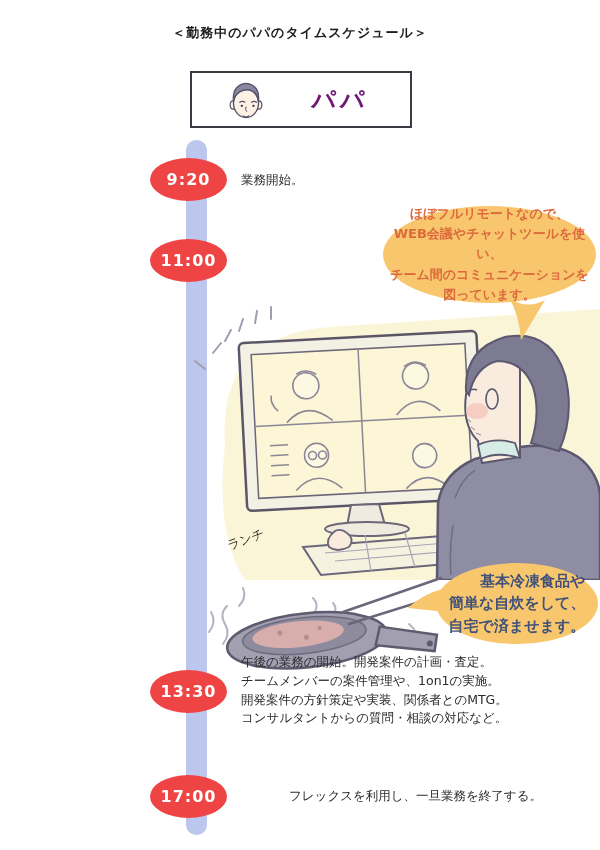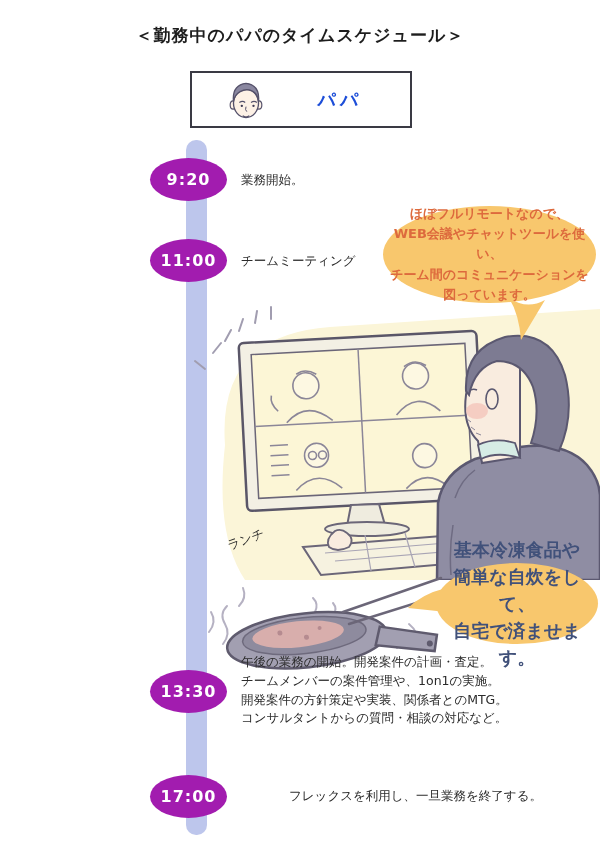--- a/index.html
+++ b/index.html
@@ -5,41 +5,41 @@
   html,body{margin:0;padding:0;background:#e8e8e8;}
   .page{
     position:relative;width:600px;height:850px;margin:0 auto;
     background:#ffffff;overflow:hidden;
     font-family:"DejaVu Sans","Liberation Sans",sans-serif;
     color:#2b2b2b;
   }
   .title{
     position:absolute;top:24px;left:0;width:100%;
     margin:0;text-align:center;
-    font-size:17px;font-weight:bold;letter-spacing:1px;color:#1d1d1d;
+    font-size:13px;font-weight:bold;letter-spacing:1px;color:#1d1d1d;
   }
   
   .person-card{
     position:absolute;left:190px;top:71px;width:222px;height:57px;
     border:2px solid #3a3a44;background:#fff;
     display:flex;align-items:center;box-sizing:border-box;
   }
   .person-card .avatar{margin-left:30px;flex:0 0 auto;}
   .person-name{
-    flex:1;text-align:center;font-size:18px;font-weight:bold;
-    letter-spacing:4px;color:#1d4ed8;
+    flex:1;text-align:center;font-size:24px;font-weight:bold;
+    letter-spacing:4px;color:#701a75;
   }
   
   .timeline-bar{
     position:absolute;left:186px;top:140px;width:21px;height:695px;
     background:#bdc6ec;border-radius:10px;z-index:1;
   }
   .time-badge{
     position:absolute;left:150px;width:77px;height:43px;
-    background:#a21caf;border-radius:50%;
+    background:#ef4444;border-radius:50%;
     color:#ffffff;font-size:16px;font-weight:bold;
     display:flex;align-items:center;justify-content:center;
     letter-spacing:1px;z-index:3;
   }
   .badge-0{top:158px;} .badge-1{top:239px;} .badge-2{top:530px;}
   .badge-3{top:670px;} .badge-4{top:775px;}
   .event-label{
     position:absolute;font-size:12.5px;color:#2b2b2b;z-index:4;
     white-space:pre-line;line-height:1.5;
   }
@@ -53,21 +53,21 @@
     position:absolute;background:#f8c76d;border-radius:50%;
     display:flex;align-items:center;justify-content:center;
     text-align:center;z-index:5;
   }
   .bubble-text{
     white-space:pre-line;font-weight:bold;line-height:1.55;
   }
   .bubble-1{left:383px;top:206px;width:213px;height:97px;}
   .bubble-1 .bubble-text{font-size:13px;color:#dd6a3d;}
   .bubble-2{left:436px;top:563px;width:162px;height:81px;}
-  .bubble-2 .bubble-text{font-size:18px;color:#41517a;line-height:1.5;}
+  .bubble-2 .bubble-text{font-size:15px;color:#41517a;line-height:1.5;text-align:right;}
   .bubble-tail{position:absolute;z-index:5;}
   .tail-1{left:505px;top:296px;}
   .tail-2{left:406px;top:586px;}
   .illus{position:absolute;z-index:2;}
   .illus-meeting{left:175px;top:295px;}
   .illus-pan{left:195px;top:572px;}
 </style>
 </head>
 <body>
 
@@ -172,21 +172,20 @@
       <line x1="154" y1="52" x2="250" y2="22"></line>
     </g>
   </svg>
 
   <div class="time-badge badge-0">9:20</div>
   <div class="time-badge badge-1">11:00</div>
   <div class="time-badge badge-3">13:30</div>
   <div class="time-badge badge-4">17:00</div>
 
   <div class="event-label evt-0">業務開始。</div>
-  <div class="event-label evt-1">チームミーティング</div>
   <div class="event-label evt-2">ランチ</div>
   <div class="event-label evt-3">午後の業務の開始。開発案件の計画・査定。
 チームメンバーの案件管理や、1on1の実施。
 開発案件の方針策定や実装、関係者とのMTG。
 コンサルタントからの質問・相談の対応など。</div>
   <div class="event-label evt-4">フレックスを利用し、一旦業務を終了する。</div>
 
   <div class="bubble bubble-1">
     <div class="bubble-text">ほぼフルリモートなので、
 WEB会議やチャットツールを使い、

